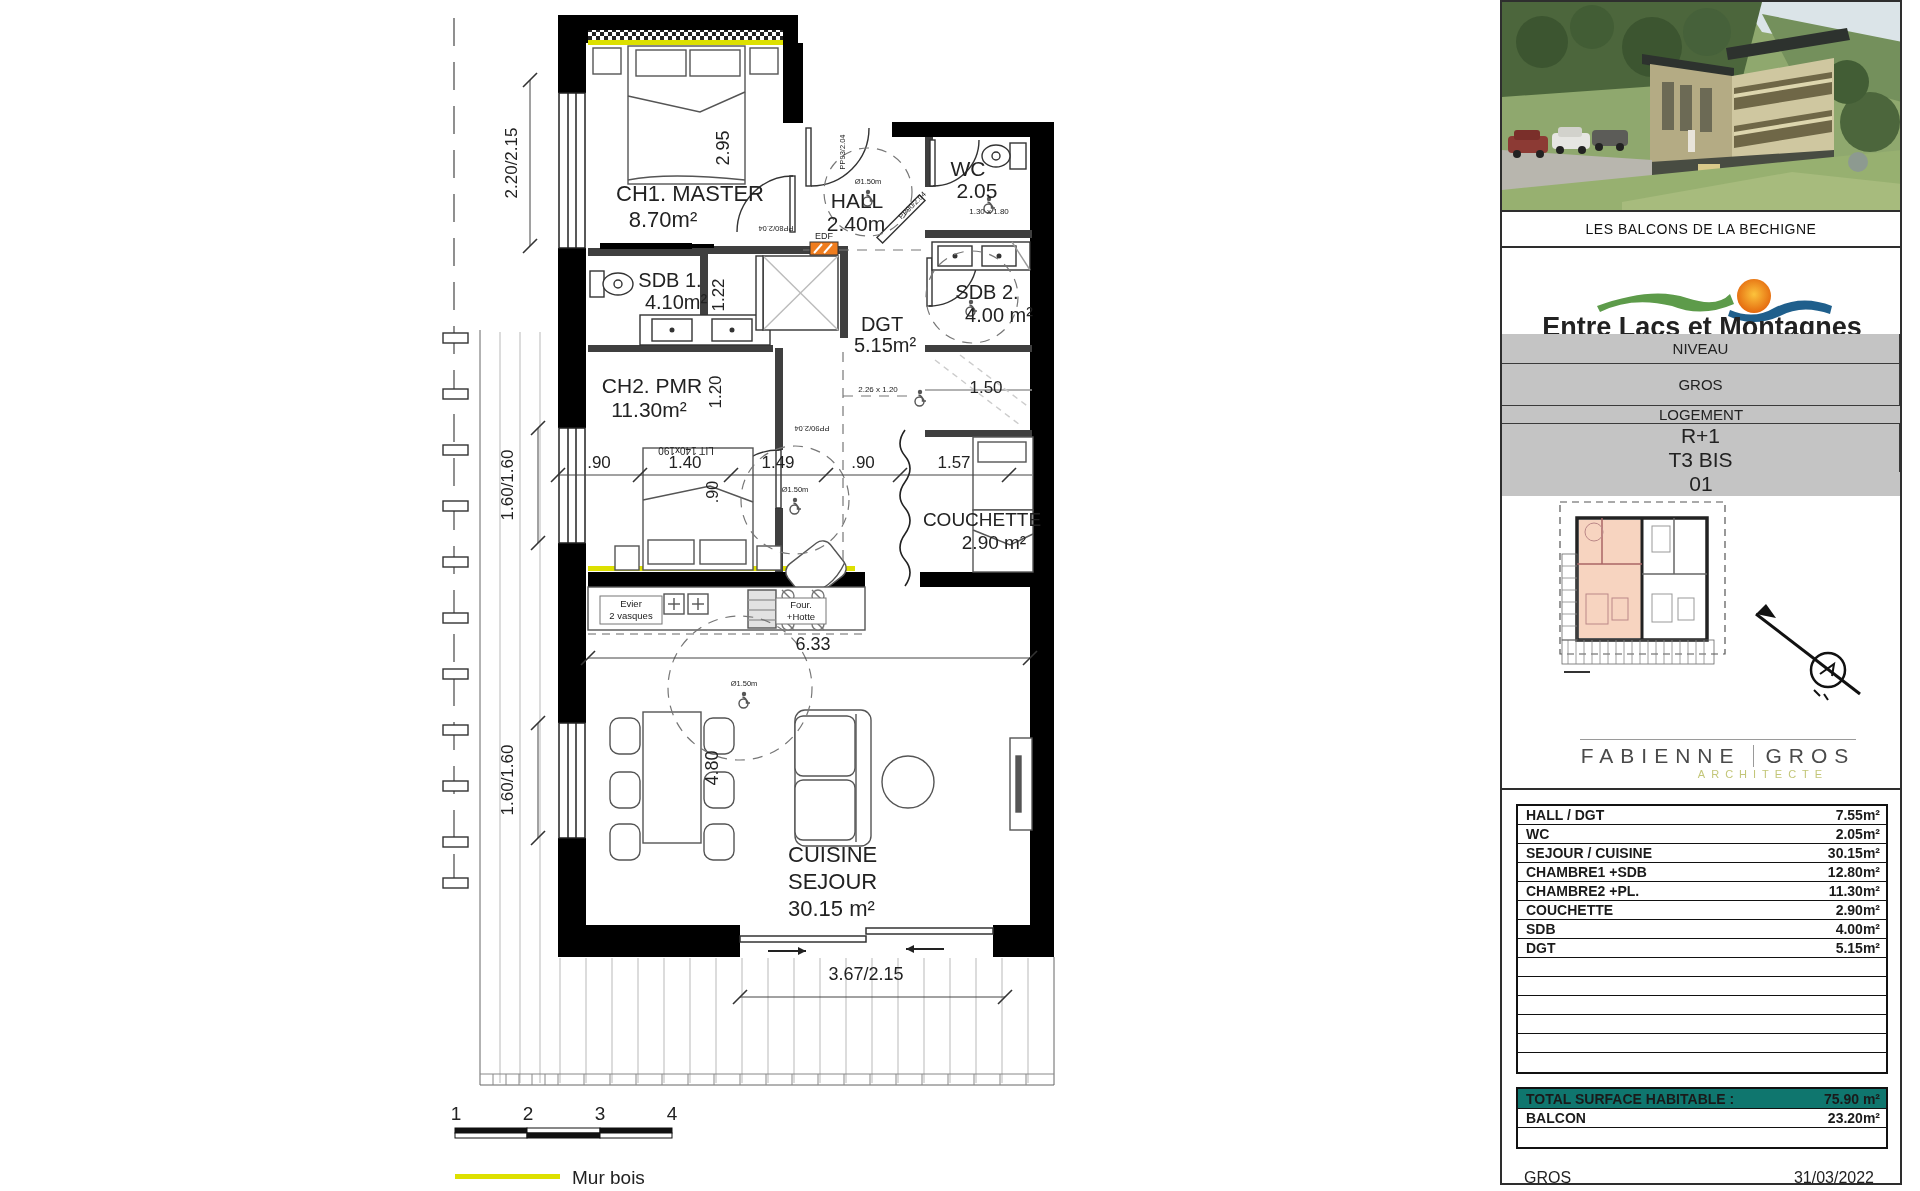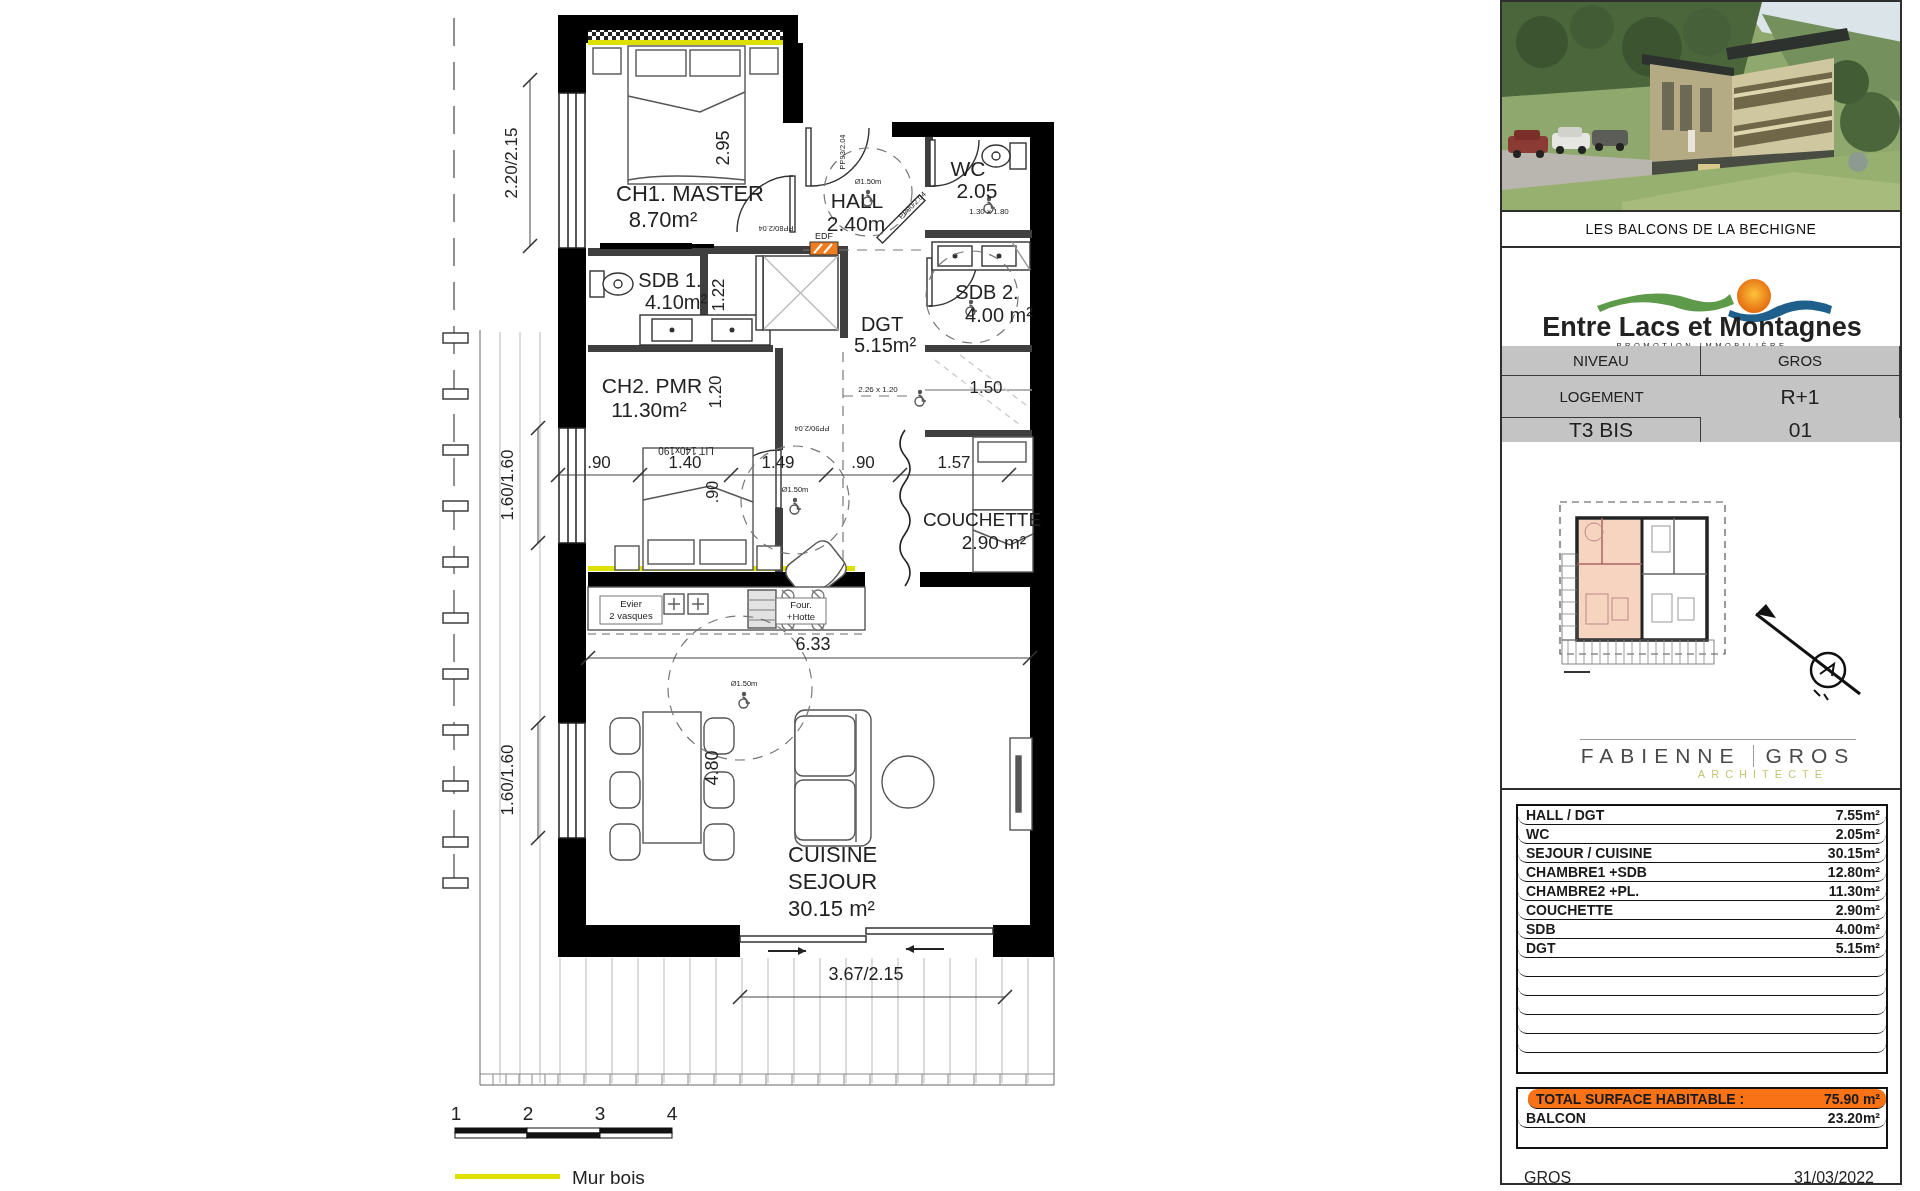--- a/index.html
+++ b/index.html
@@ -7,42 +7,42 @@
        font-family:"Liberation Sans",sans-serif;color:#1a1a1a;}
   #plan-svg{position:absolute;left:0;top:0;}
   .panel{position:absolute;left:1500px;top:0;width:402px;height:1185px;
          border:2px solid #2e2e2e;box-sizing:border-box;background:#fff;}
   .panel section{position:absolute;left:0;width:100%;box-sizing:border-box;}
   .photo{top:0;height:210px;border-bottom:2px solid #2e2e2e;overflow:hidden;}
   .title-box{top:210px;height:36px;border-bottom:2px solid #2e2e2e;
              display:flex;align-items:center;justify-content:center;
              font-size:14px;letter-spacing:.5px;color:#111;}
   .logo-box{top:252px;height:88px;border-bottom:2px solid #2e2e2e;margin-top:20px;}
-  .meta{top:344px;height:72px;border-bottom:2px solid #2e2e2e;
-        display:grid;grid-template-columns:1fr 1fr;grid-template-rows:30px 42px;border-radius:10px;}
+  .meta{top:332px;height:72px;border-bottom:2px solid #2e2e2e;
+        display:grid;grid-template-columns:1fr;grid-template-rows:30px 42px;border-radius:10px;}
   .meta div{background:#c4c4c4;border-right:1.5px solid #3a3a3a;border-bottom:1.5px solid #3a3a3a;
             display:flex;align-items:center;justify-content:center;}
   .meta div:nth-child(3n){border-right:none;}
   .meta .hd{font-size:15px;color:#222;}
   .meta .val{font-size:21px;color:#222;border-bottom:none;}
   .key-box{top:412px;height:376px;border-bottom:2px solid #2e2e2e;}
   .arch{position:absolute;left:0;bottom:8px;width:100%;padding-left:17px;}
   .arch .rule{width:276px;height:1px;background:#9a9a9a;margin:0 auto 4px auto;}
   .arch .names{display:flex;justify-content:center;align-items:center;gap:12px;
                font-size:21px;letter-spacing:7px;color:#4a4a4a;}
   .arch .names .vdiv{width:1px;height:22px;background:#9a9a9a;}
   .arch .role{text-align:center;padding-left:90px;font-size:11px;letter-spacing:6px;color:#c3c678;}
   .areas{top:802px;left:14px !important;width:372px !important;border:2px solid #111;}
   .row{height:19px;border-bottom:1.6px solid #111;display:flex;align-items:center;
        justify-content:space-between;padding:0 6px 0 8px;box-sizing:border-box;
-       font-size:14px;font-weight:bold;border-radius:9px;}
+       font-size:14px;font-weight:bold;}
   .row:last-child{border-bottom:none;}
   .totals{top:1085px;left:14px !important;width:372px !important;border:2px solid #111;}
   .totals .row{height:19px;}
-  .totals .row.hl{background:#f97316;height:20px;margin-left:10px;}
+  .totals .row.hl{background:#0f766e;height:20px;}
   .date-row{top:1155px;height:30px;display:flex;align-items:flex-end;
             justify-content:space-between;padding:0 26px 0 22px;font-size:16px;color:#222;}
   svg text{font-family:"Liberation Sans",sans-serif;fill:#222;}
 </style>
 </head>
 <body>
 
 <svg id="plan-svg" width="1500" height="1191" viewBox="0 0 1500 1191">
   <defs>
     <pattern id="chk" width="8" height="8" patternUnits="userSpaceOnUse">

